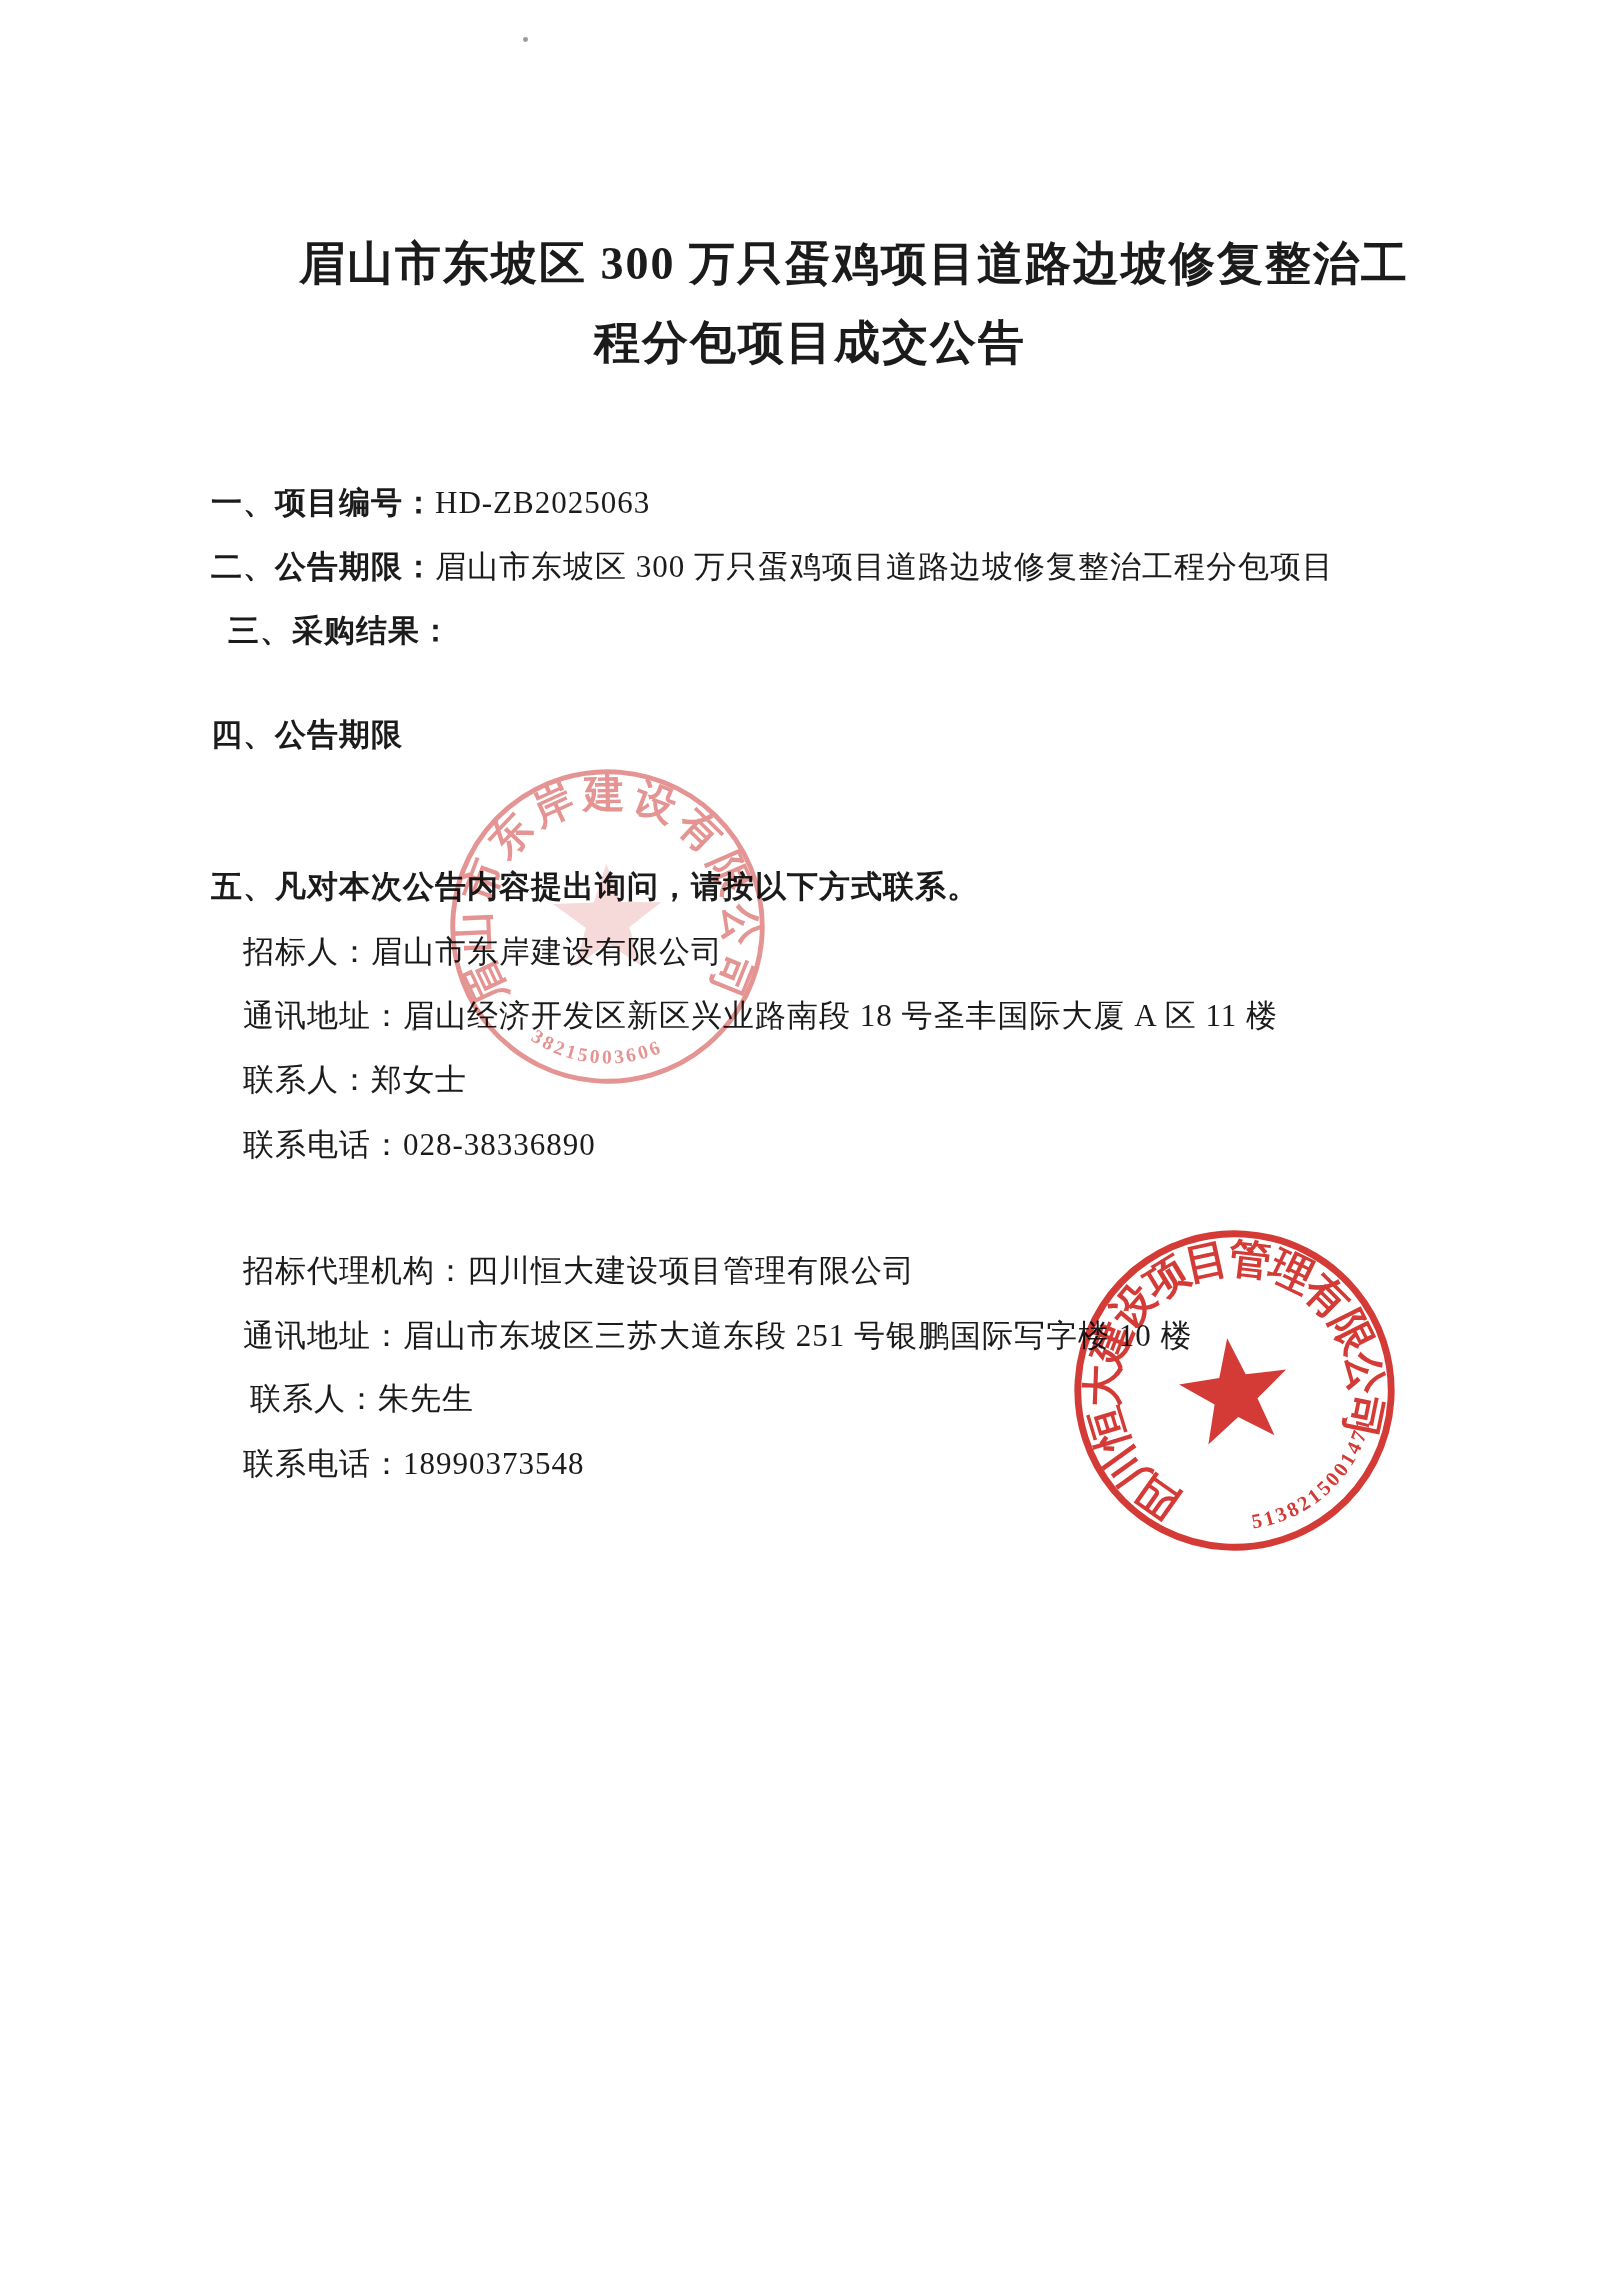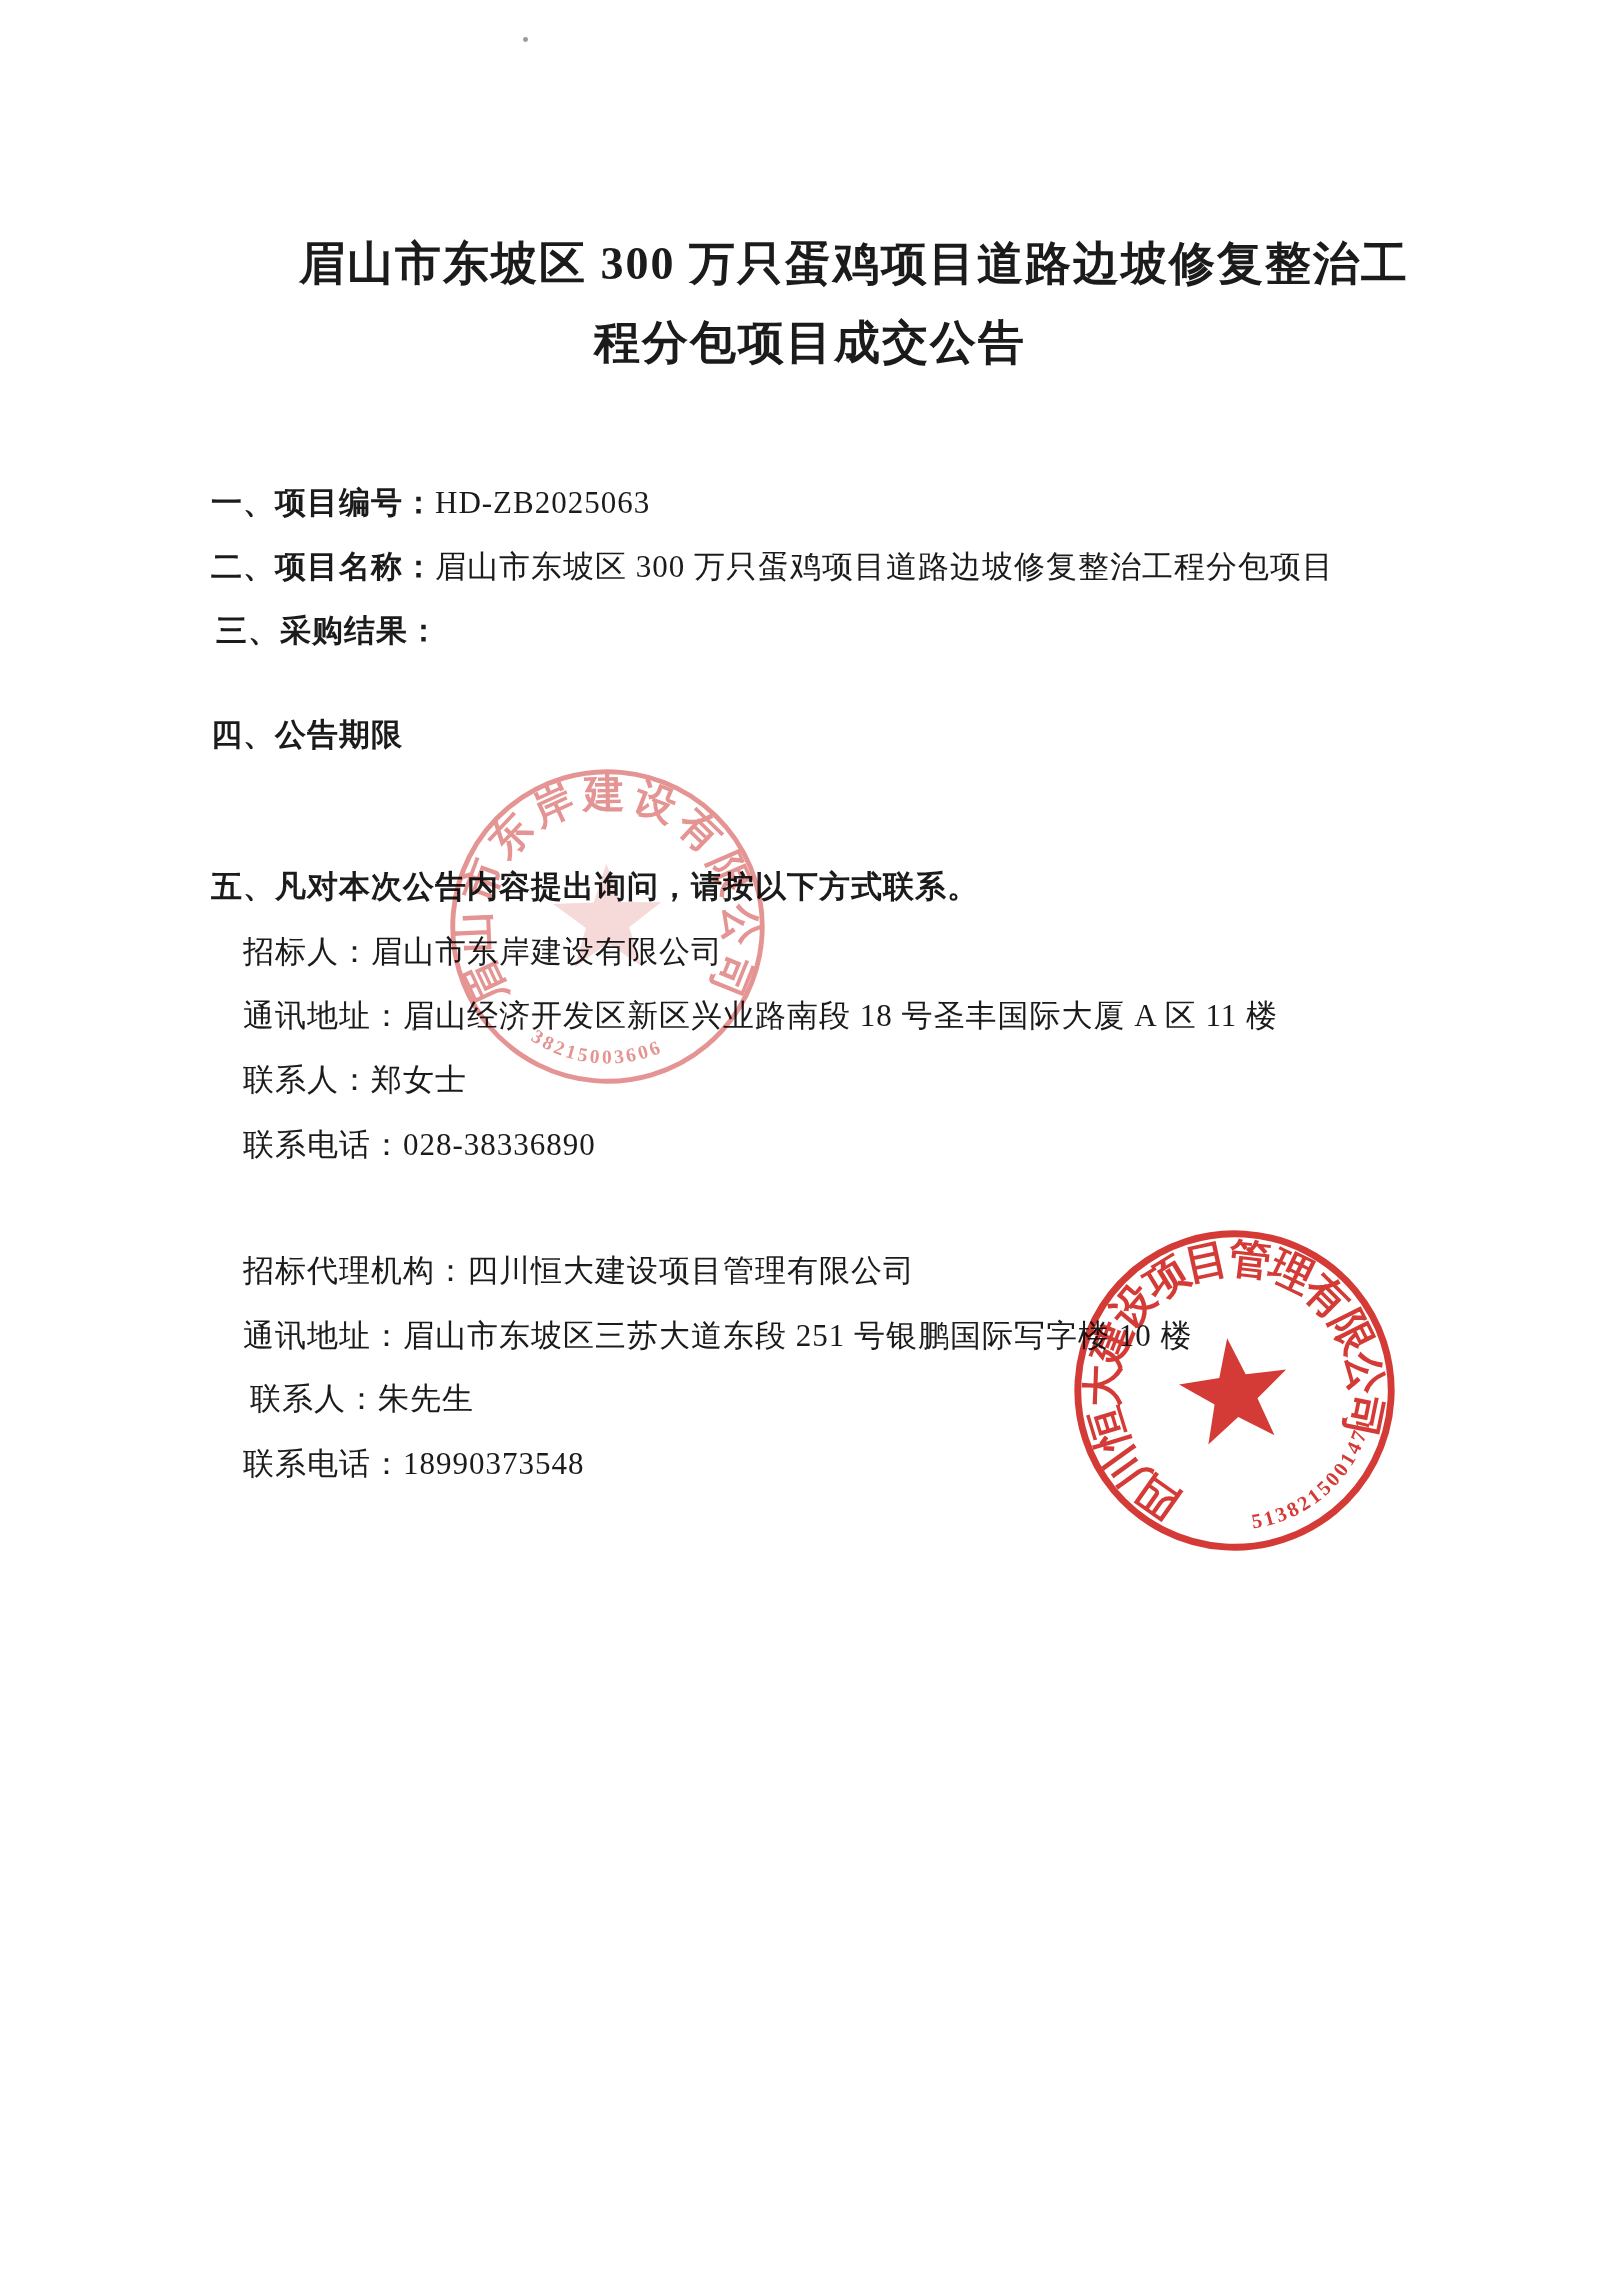--- a/index.html
+++ b/index.html
@@ -36,23 +36,23 @@
 <div class="page">
 
   <div class="speck" style="left:523px;top:37px;width:4.9px;height:4.9px;"></div>
   <div class="speck" style="left:412px;top:1027px;width:3.9px;height:3.9px;"></div>
 
   <div class="title" style="top:233px;margin-left:44px;">眉山市东坡区 300 万只蛋鸡项目道路边坡修复整治工</div>
   <div class="title" style="top:312px;">程分包项目成交公告</div>
 
   <div class="line" style="left:211px;top:482px;"><span class="b">一、项目编号：</span><span>HD-ZB2025063</span></div>
 
-  <div class="line" style="left:211px;top:546px;"><span class="b">二、项目名称：</span><span>眉山市东坡区 300 万只蛋鸡项目道路边坡修复整治工程分包项目</span></div>
+  <div class="line" style="left:211px;top:546px;"><span class="b">二、公告期限：</span><span>眉山市东坡区 300 万只蛋鸡项目道路边坡修复整治工程分包项目</span></div>
 
-  <div class="line" style="left:216px;top:610px;font-family:Liberation Serif, serif;"><span class="b">三、采购结果：</span></div>
+  <div class="line" style="left:228px;top:610px;font-family:Liberation Serif, serif;"><span class="b">三、采购结果：</span></div>
 
 
   <div class="line" style="left:211px;top:714px;"><span class="b">四、公告期限</span></div>
 
 
   <div class="line" style="left:243px;top:931px;"><span>招标人：</span><span>眉山市东岸建设有限公司</span></div>
 
   <div class="line b" style="left:211px;top:866px;">五、凡对本次公告内容提出询问，请按以下方式联系。</div>
 
   <div class="line" style="left:243px;top:995px;"><span>通讯地址：</span><span>眉山经济开发区新区兴业路南段 18 号圣丰国际大厦 A 区 11 楼</span></div>

